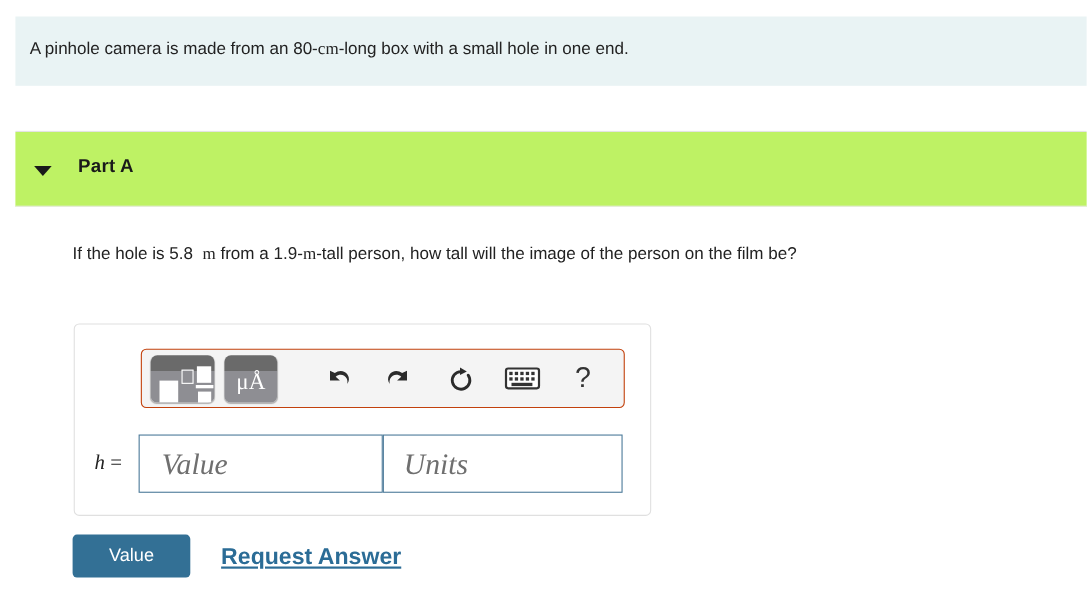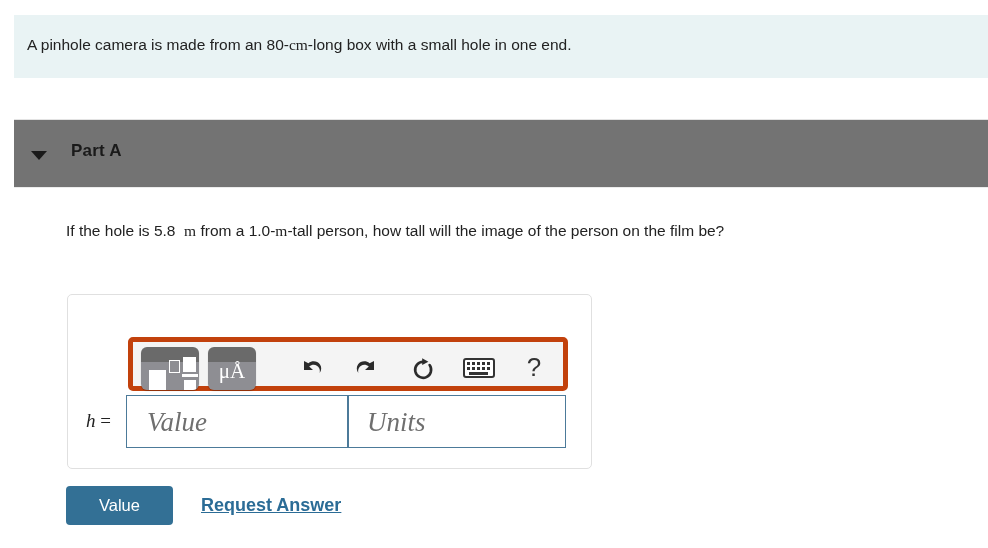--- a/index.html
+++ b/index.html
@@ -54,21 +54,21 @@
     width: 974px;
     height: 1px;
     background: #e3e3e3;
   }
   .part-header {
     position: absolute;
     left: 14px;
     top: 120px;
     width: 974px;
     height: 68px;
-    background: #737373;
+    background: #bef264;
     border-bottom: 1px solid #ececec;
     box-sizing: border-box;
   }
   .part-toggle {
     position: absolute;
     left: 14px;
     top: 23px;
     width: 24px;
     height: 22px;
     cursor: pointer;
@@ -127,24 +127,23 @@
     box-sizing: border-box;
   }
 
   .mq-toolbar {
     position: absolute;
     left: 60px;
     top: 22px;
     width: 440px;
     height: 54px;
     background: #f4f4f4;
-    border: 5px solid #c2410c;
+    border: 1px solid #c2410c;
     border-radius: 5px;
     box-sizing: border-box;
-    margin-top: 20px;
   }
 
   .tb-btn {
     position: absolute;
     top: 5px;
     width: 58px;
     height: 43px;
     border-radius: 6px;
     background: linear-gradient(to bottom, #6a6a6a 0%, #6a6a6a 34%, #8e8e93 34%, #8e8e93 100%);
     box-shadow: 0 1px 1px rgba(0,0,0,0.28);
@@ -249,21 +248,21 @@
     color: #ffffff;
     font-family: "Liberation Sans", sans-serif;
     font-size: 16.5px;
     cursor: pointer;
     padding: 0;
   }
   .request-link {
     position: absolute;
     left: 201px;
     top: 495px;
-    font-size: 18px;
+    font-size: 21px;
     font-weight: bold;
     color: #2b6c96;
     text-decoration: underline;
     cursor: pointer;
   }
 </style>
 </head>
 <body>
 
 <div class="page">
@@ -273,21 +272,21 @@
   </div>
 
   <div class="part-divider"></div>
   <div class="part-header">
     <div class="part-toggle">
       <span class="caret"></span>
     </div>
     <div class="part-title">Part A</div>
   </div>
 
-  <div class="question-line"><span>If the hole is 5.8&nbsp; </span><span class="mathunit">m</span><span> from a 1.0-</span><span class="mathunit">m</span><span>-tall person, how tall will the image of the person on the film be?</span></div>
+  <div class="question-line"><span>If the hole is 5.8&nbsp; </span><span class="mathunit">m</span><span> from a 1.9-</span><span class="mathunit">m</span><span>-tall person, how tall will the image of the person on the film be?</span></div>
 
 
   <div class="answer-box">
 
     <div class="mq-toolbar">
 
       <div class="tb-btn template">
         <span class="tpl-a"></span>
         <span class="tpl-b"></span>
         <span class="tpl-c"></span>

